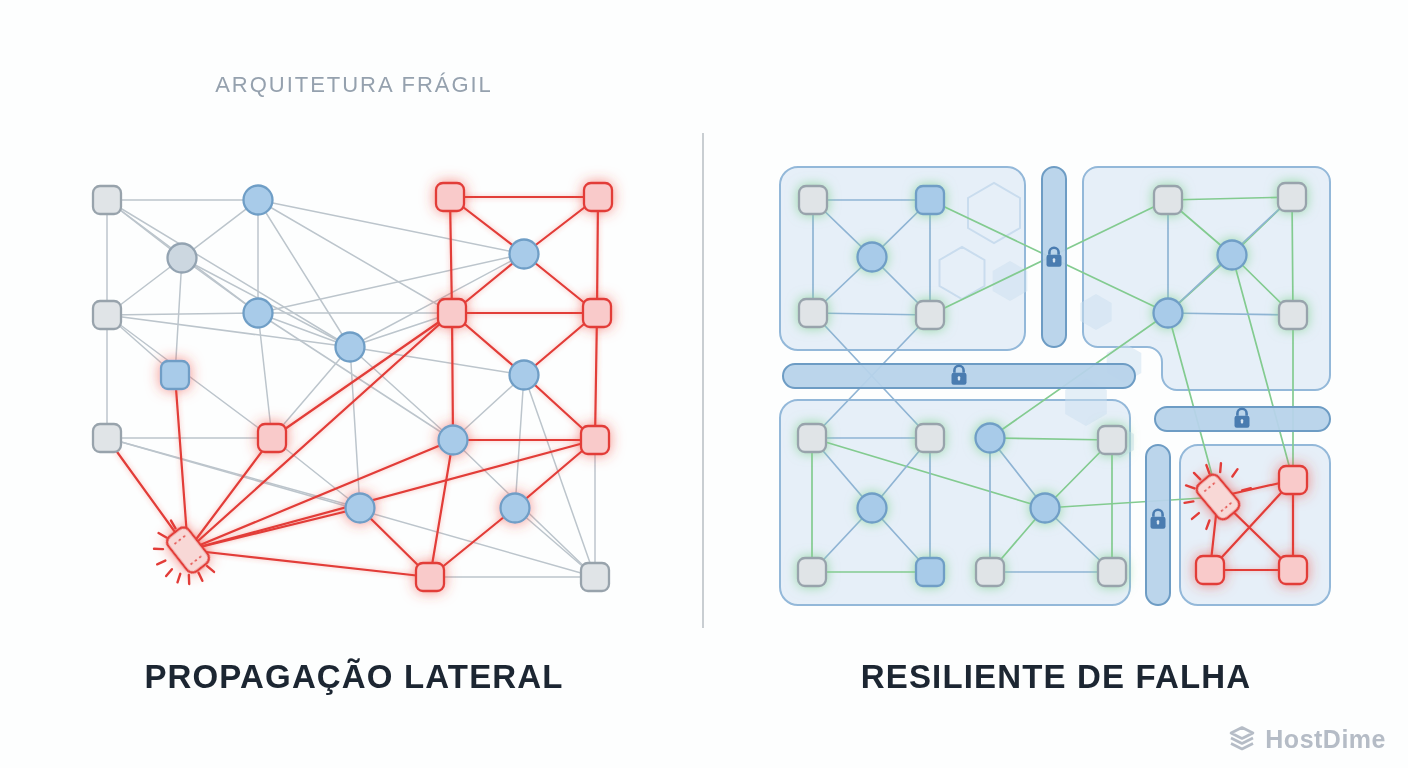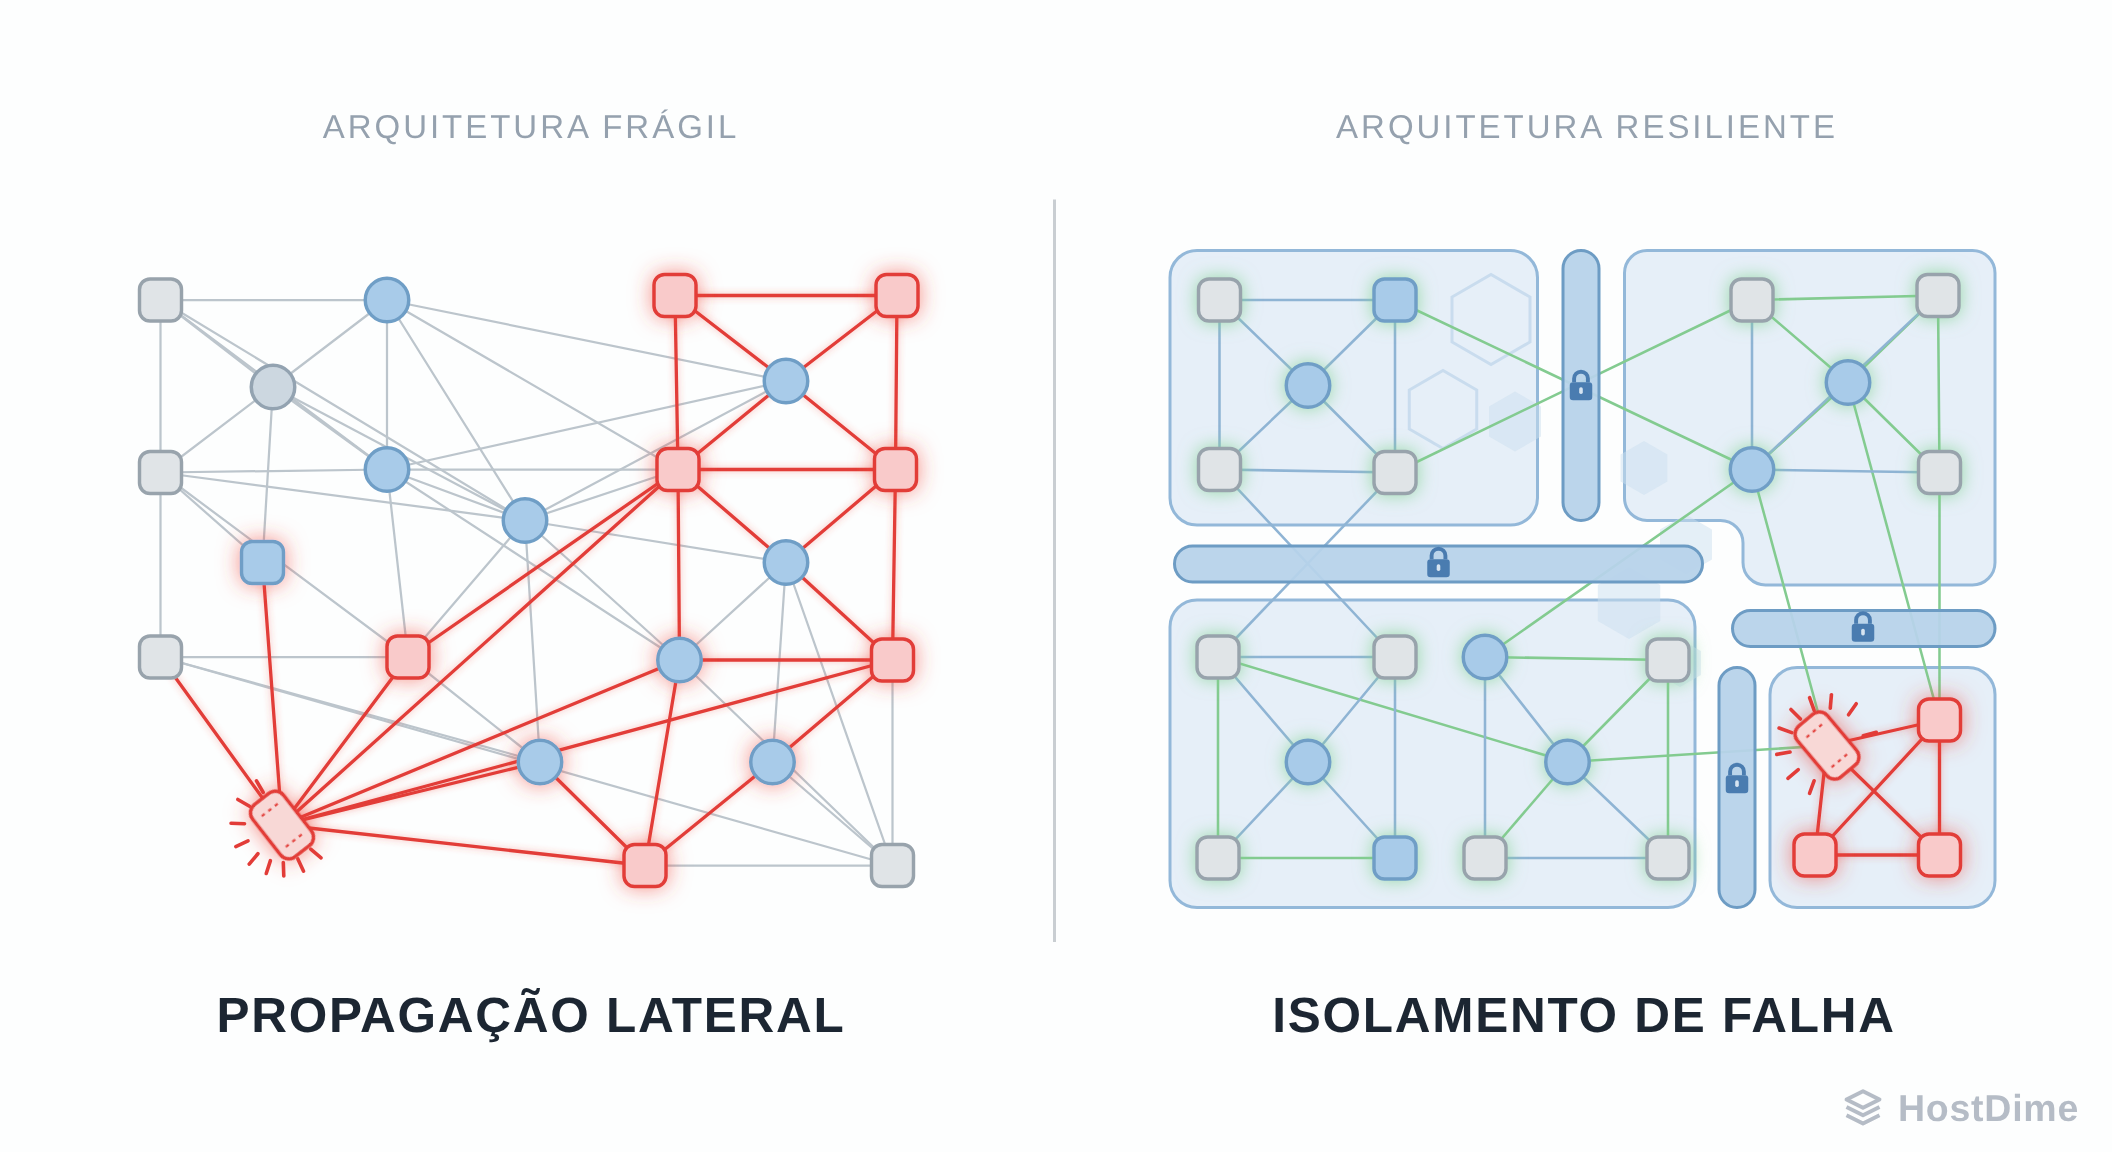--- a/index.html
+++ b/index.html
@@ -291,24 +291,23 @@
           <line x1="-16.069690242163485" y1="19.15111107797445" x2="-21.854778729342343" y2="26.04551106604525" stroke="#e23c38" stroke-width="2.4" stroke-linecap="round"></line>
           <line x1="-7.725424859373689" y1="23.776412907378838" x2="-10.506577808748217" y2="32.33592155403522" stroke="#e23c38" stroke-width="2.4" stroke-linecap="round"></line>
           <line x1="0.872487417562532" y1="24.984770675477392" x2="1.1865828878850435" y2="33.97928811864926" stroke="#e23c38" stroke-width="2.4" stroke-linecap="round"></line>
           <line x1="10.56545654351749" y1="22.657694675916247" x2="14.369020899183786" y2="30.814464759246096" stroke="#e23c38" stroke-width="2.4" stroke-linecap="round"></line>
           <line x1="19.151111077974445" y1="16.06969024216349" x2="26.045511066045243" y2="21.854778729342346" stroke="#e23c38" stroke-width="2.4" stroke-linecap="round"></line>
         </g>
       </g>
     </svg>
 
   <div class="title" style="left:354px">ARQUITETURA FRÁGIL</div>
-  <div class="title" style="left:1058px">ARQUITETURA RESILIENTE</div>
 
   <div class="caption" style="left:354px">PROPAGAÇÃO LATERAL</div>
-  <div class="caption" style="left:1056px">ISOLAMENTO DE FALHA</div>
+  <div class="caption" style="left:1056px">RESILIENTE DE FALHA</div>
 
   <div class="logo">
     <svg width="30" height="30" viewBox="0 0 30 30">
       <g fill="none" stroke="#b5bcc6" stroke-width="2.6" stroke-linejoin="round">
         <path d="M4 9 L15 3.5 L26 9 L15 14.5 Z"></path>
         <path d="M4 14 L15 19.5 L26 14"></path>
         <path d="M4 19.5 L15 25 L26 19.5"></path>
       </g>
     </svg>
     <span class="word">HostDime</span>

